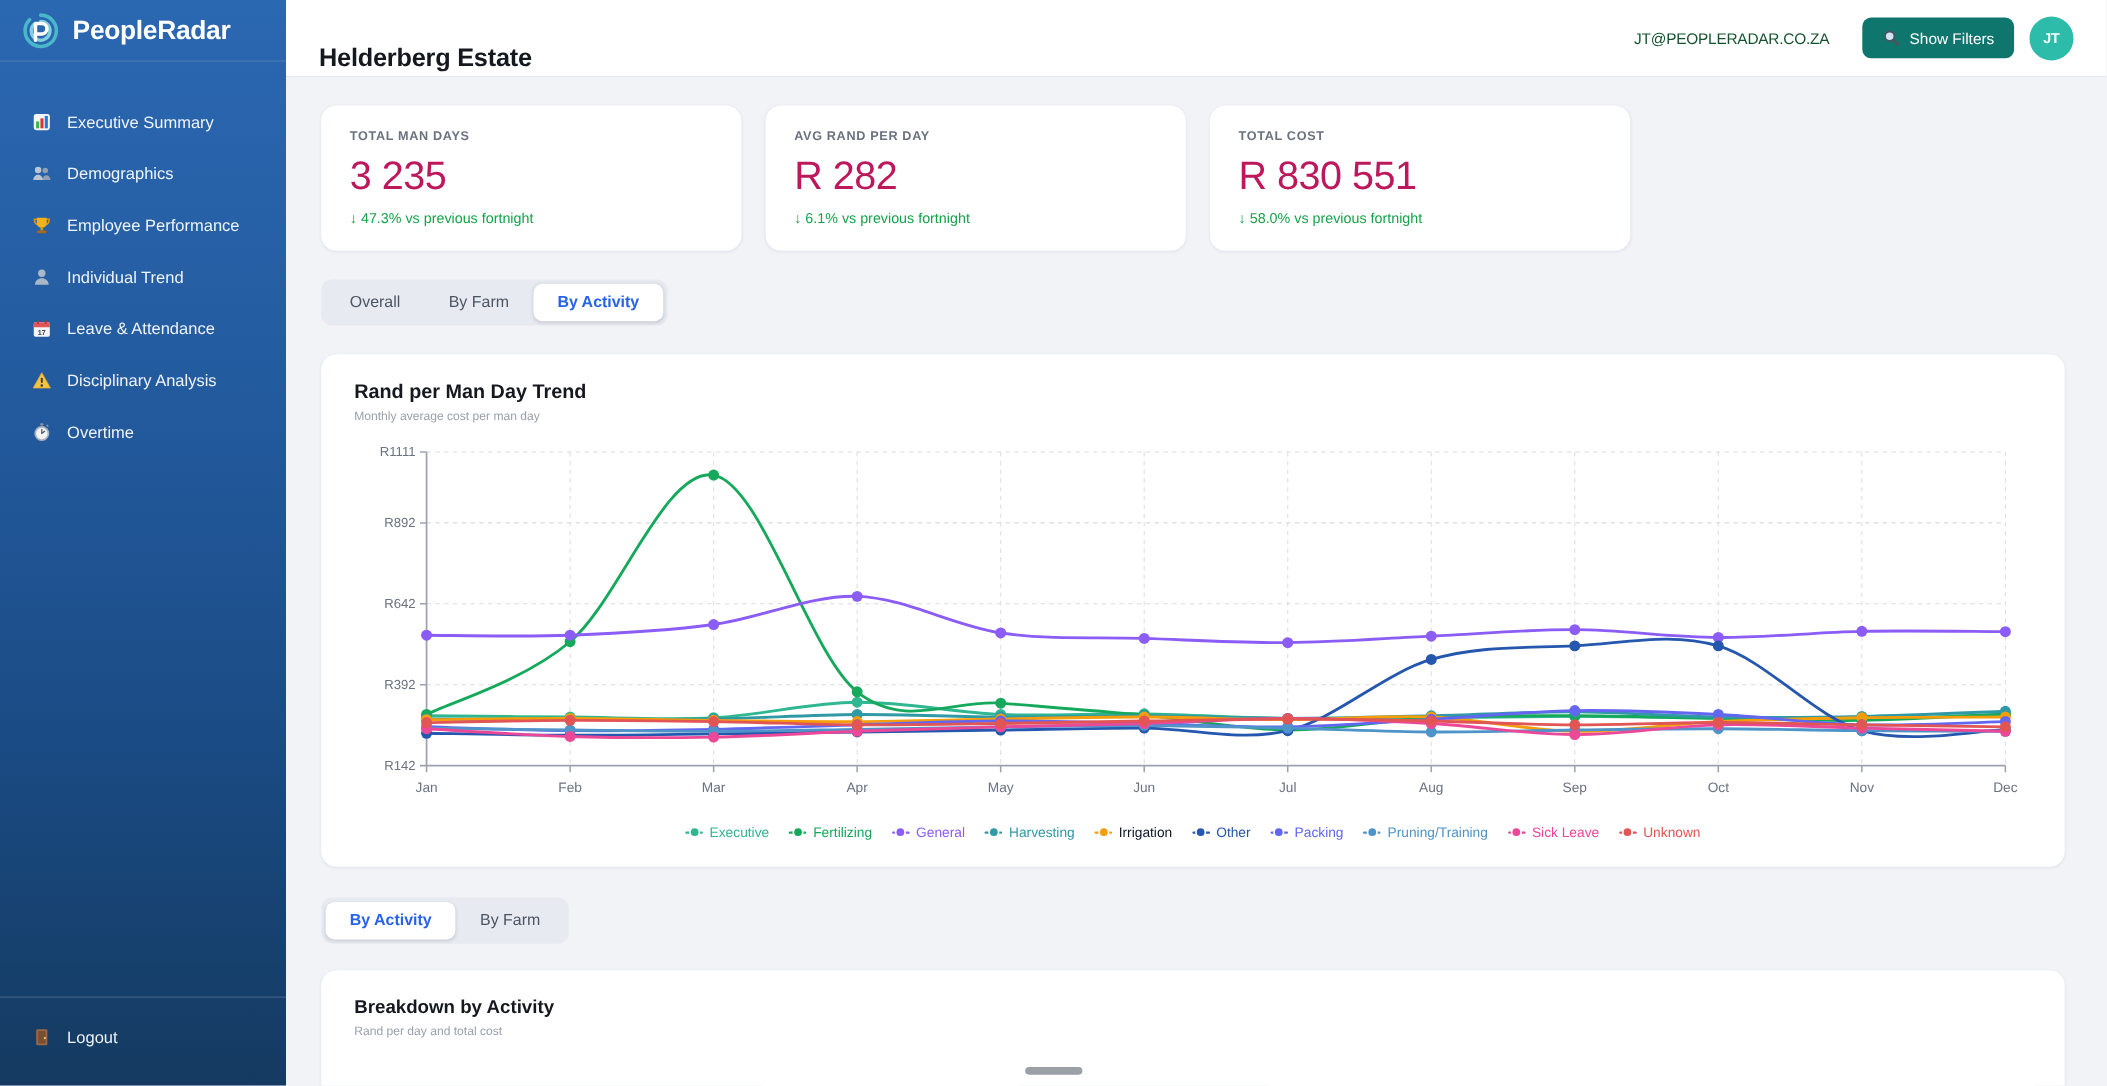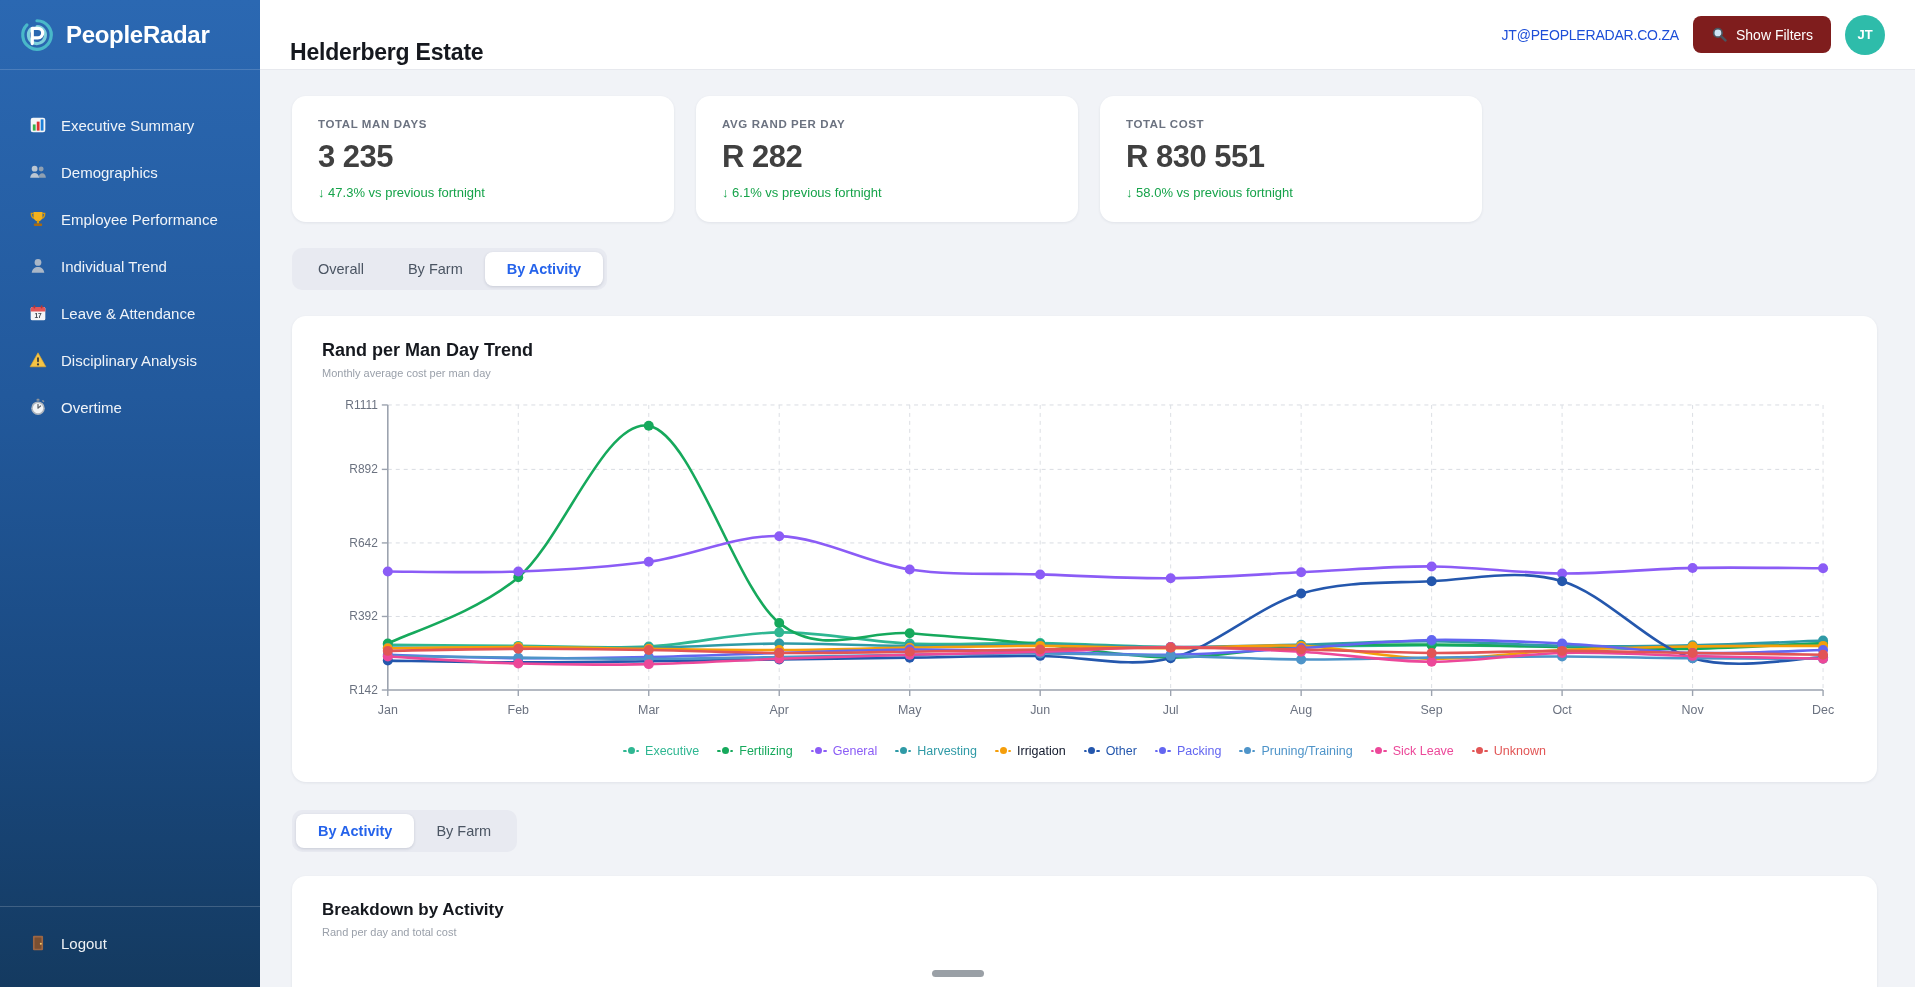--- a/index.html
+++ b/index.html
@@ -2,50 +2,50 @@
 <html><head>
 <meta charset="utf-8">
 <style>
   * { margin:0; padding:0; box-sizing:border-box; }
   html,body { width:1915px; height:987px; overflow:hidden; font-family:"Liberation Sans", sans-serif; background:#f1f3f7; }
   .app { display:flex; width:100%; height:100%; position:relative; }
 
   
   .sidebar { width:260px; height:100%; flex-shrink:0; position:relative;
     background:linear-gradient(180deg,#2b68b2 0%,#22599c 40%,#1a4a82 70%,#143a60 100%); color:#fff; }
-  .logo-row { display:flex; align-items:center; gap:10px; padding:16px 18px; height:70px; border-bottom:1px solid rgba(255,255,255,.16); }
+  .logo-row { display:flex; align-items:center; gap:10px; padding:16px 18px; height:56px; border-bottom:1px solid rgba(255,255,255,.16); }
   .logo-mark { width:38px; height:38px; flex-shrink:0; }
   .logo-text { font-size:24px; font-weight:700; letter-spacing:-.3px; color:#fff; }
   .nav { padding:28px 0 0; }
   .nav-item { display:flex; align-items:center; gap:14px; margin:7px 13px; padding:11px 16px; border-radius:10px;
     font-size:15px; color:rgba(255,255,255,.93); cursor:pointer; }
   .nav-item.active { background:rgba(255,255,255,.22); font-weight:700; }
   .nav-icon { width:18px; height:18px; display:inline-flex; flex-shrink:0; }
   .nav-icon svg { width:18px; height:18px; }
   .logout-wrap { position:absolute; bottom:0; left:0; right:0; border-top:1px solid rgba(255,255,255,.18); padding:10px 13px 18px; }
   .logout-wrap .nav-item { margin:6px 0; }
 
   
   .main { flex:1; display:flex; flex-direction:column; height:100%; }
   .header { height:70px; background:#fff; border-bottom:1px solid #e7e9ee; display:flex; align-items:center; padding:0 30px; flex-shrink:0; }
   .page-title { font-size:23px; font-weight:700; color:#15181e; letter-spacing:-.2px;margin-top:36px; }
   .header-right { margin-left:auto; display:flex; align-items:center; gap:14px; }
-  .user-email { font-size:14px; color:#1d4ed8; letter-spacing:-.2px; }
-  .filters-btn { display:flex; align-items:center; gap:8px; background:#7f1d1d; color:#fff; border:none; cursor:pointer;
-    font-size:14px; font-weight:500; padding:10px 18px; border-radius:8px; font-family:inherit; }
+  .user-email { font-size:14px; color:#14532d; letter-spacing:-.2px; }
+  .filters-btn { display:flex; align-items:center; gap:8px; background:#0f766e; color:#fff; border:none; cursor:pointer;
+    font-size:14px; font-weight:500; padding:10px 18px; border-radius:8px; font-family:inherit;margin-left:16px; }
   .filters-btn svg { width:17px; height:17px; }
   .avatar { width:40px; height:40px; border-radius:50%; background:#2ebcaa; color:#fff; font-size:13px; font-weight:700;
     display:flex; align-items:center; justify-content:center; cursor:pointer; }
 
   
   .content { flex:1; padding:26px 38px 0 32px; overflow:hidden; }
   .kpi-row { display:flex; gap:22px; margin-bottom:26px; }
   .kpi-card { width:382px; background:#fff; border-radius:14px; padding:22px 26px; box-shadow:0 1px 3px rgba(25,35,60,.08); }
   .kpi-label { font-size:11.5px; font-weight:700; letter-spacing:.6px; color:#6b7280; text-transform:uppercase; }
-  .kpi-value { font-size:31px; font-weight:700; color:#404040; letter-spacing:-.5px; margin:9px 0 10px; }
+  .kpi-value { font-size:36px; font-weight:400; color:#be185d; letter-spacing:-.5px; margin:9px 0 10px; }
   .kpi-delta { font-size:13px; font-weight:500; color:#16a34a; }
 
   .tab-group { display:inline-flex; background:#e8eaf1; border-radius:10px; padding:4px; margin-bottom:26px; }
   .tab { border:none; background:transparent; font-family:inherit; font-size:14.5px; color:#4b5563; font-weight:500;
     padding:9px 22px; border-radius:8px; cursor:pointer; white-space:nowrap; }
   .tab.active { background:#fff; color:#2563eb; font-weight:700; box-shadow:0 1px 3px rgba(20,30,60,.15); }
 
   .panel { background:#fff; border-radius:14px; padding:24px 30px; box-shadow:0 1px 3px rgba(25,35,60,.08); }
   .panel-title { font-size:18px; font-weight:700; color:#15181e; }
   .panel-subtitle { font-size:11px; color:#9aa0aa; margin-top:6px; }

